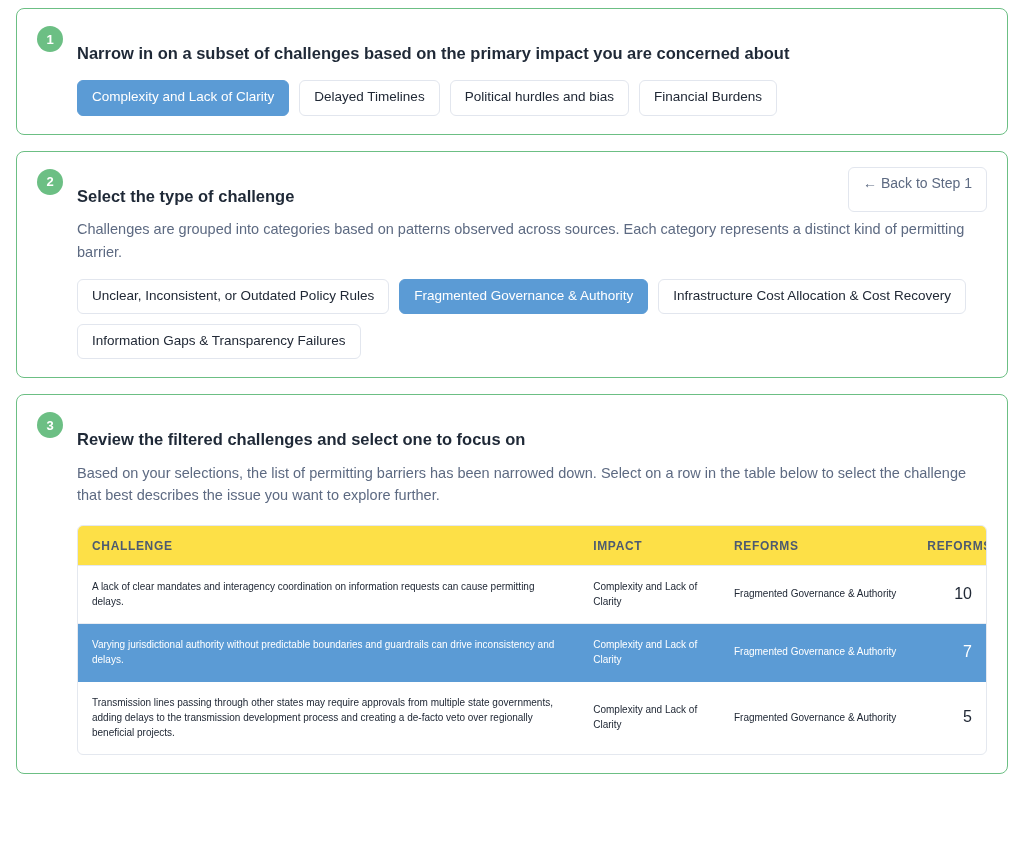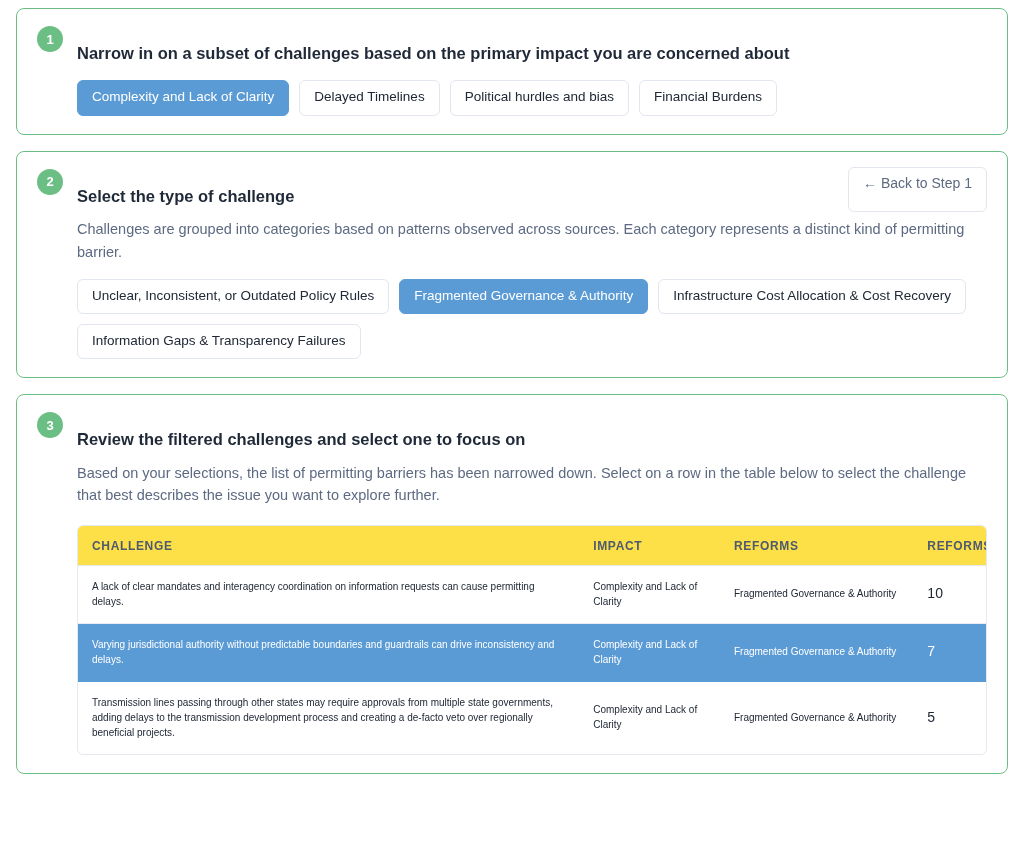--- a/index.html
+++ b/index.html
@@ -122,22 +122,22 @@
   table.challenges tbody td {
     font-size: 10px;
     color: #212936;
     line-height: 1.5;
     padding: 13px 14px 14px 14px;
     border-bottom: 1px solid #e9edf3;
     vertical-align: middle;
   }
   table.challenges tbody tr:last-child td { border-bottom: none; }
   table.challenges tbody td.num {
-    text-align: left;
-    font-size: 14px;
+    text-align: right;
+    font-size: 16px;
   }
   table.challenges tbody tr.selected td {
     background: #5b9bd5;
     color: #ffffff;
     border-bottom-color: #5b9bd5;
   }
 
   col.c-challenge { width: 55.2%; }
   col.c-impact    { width: 15.5%; }
   col.c-category  { width: 21.3%; }

